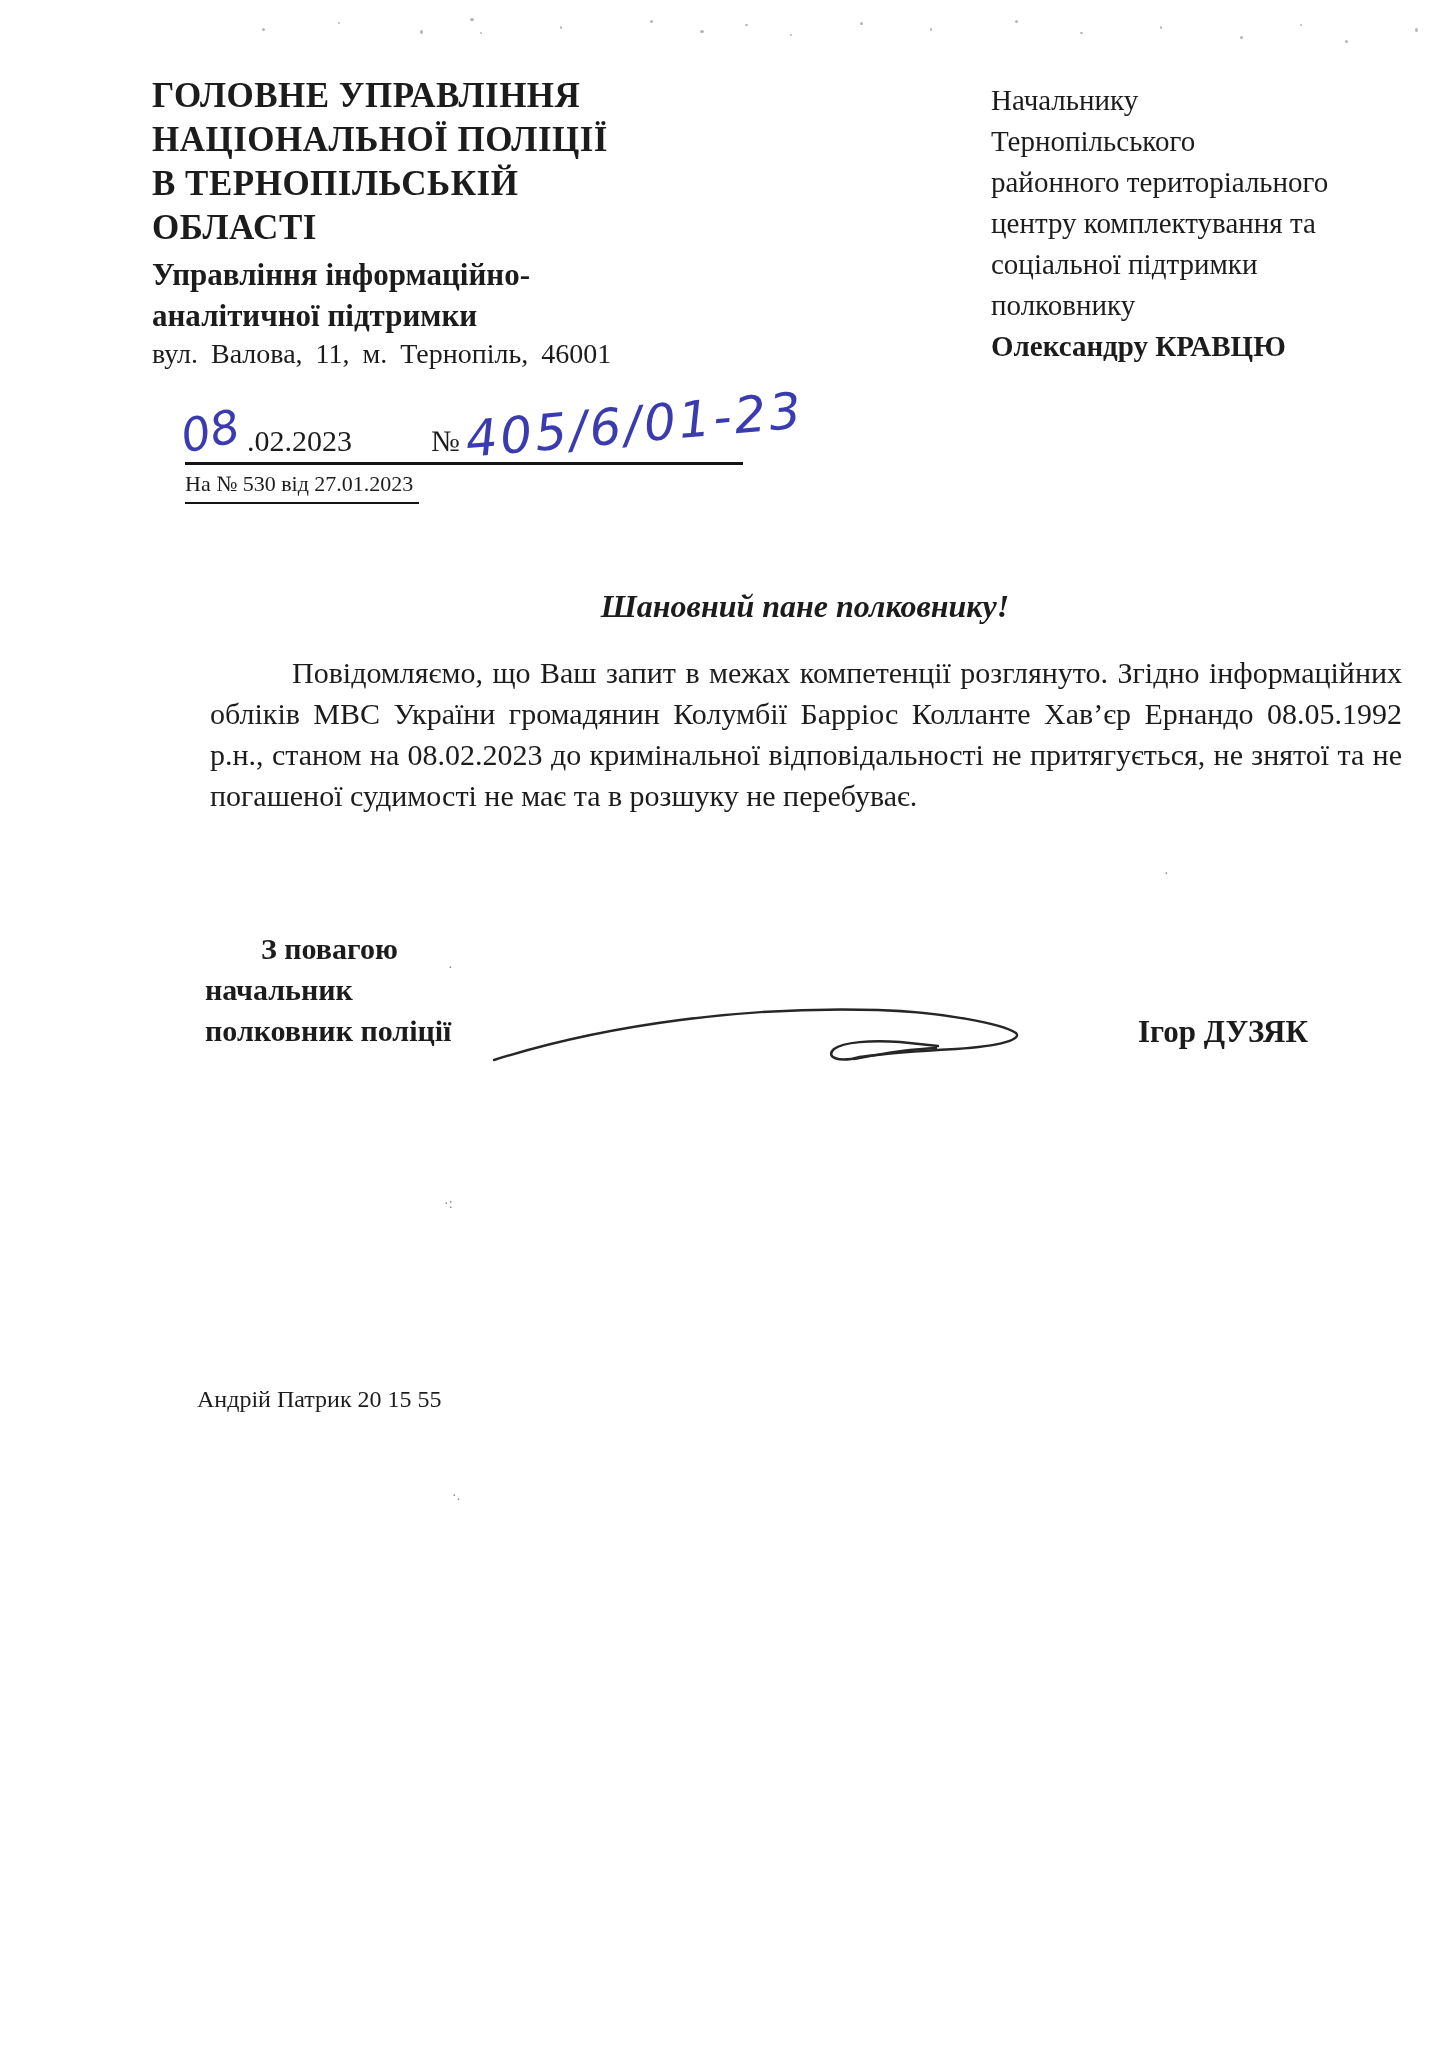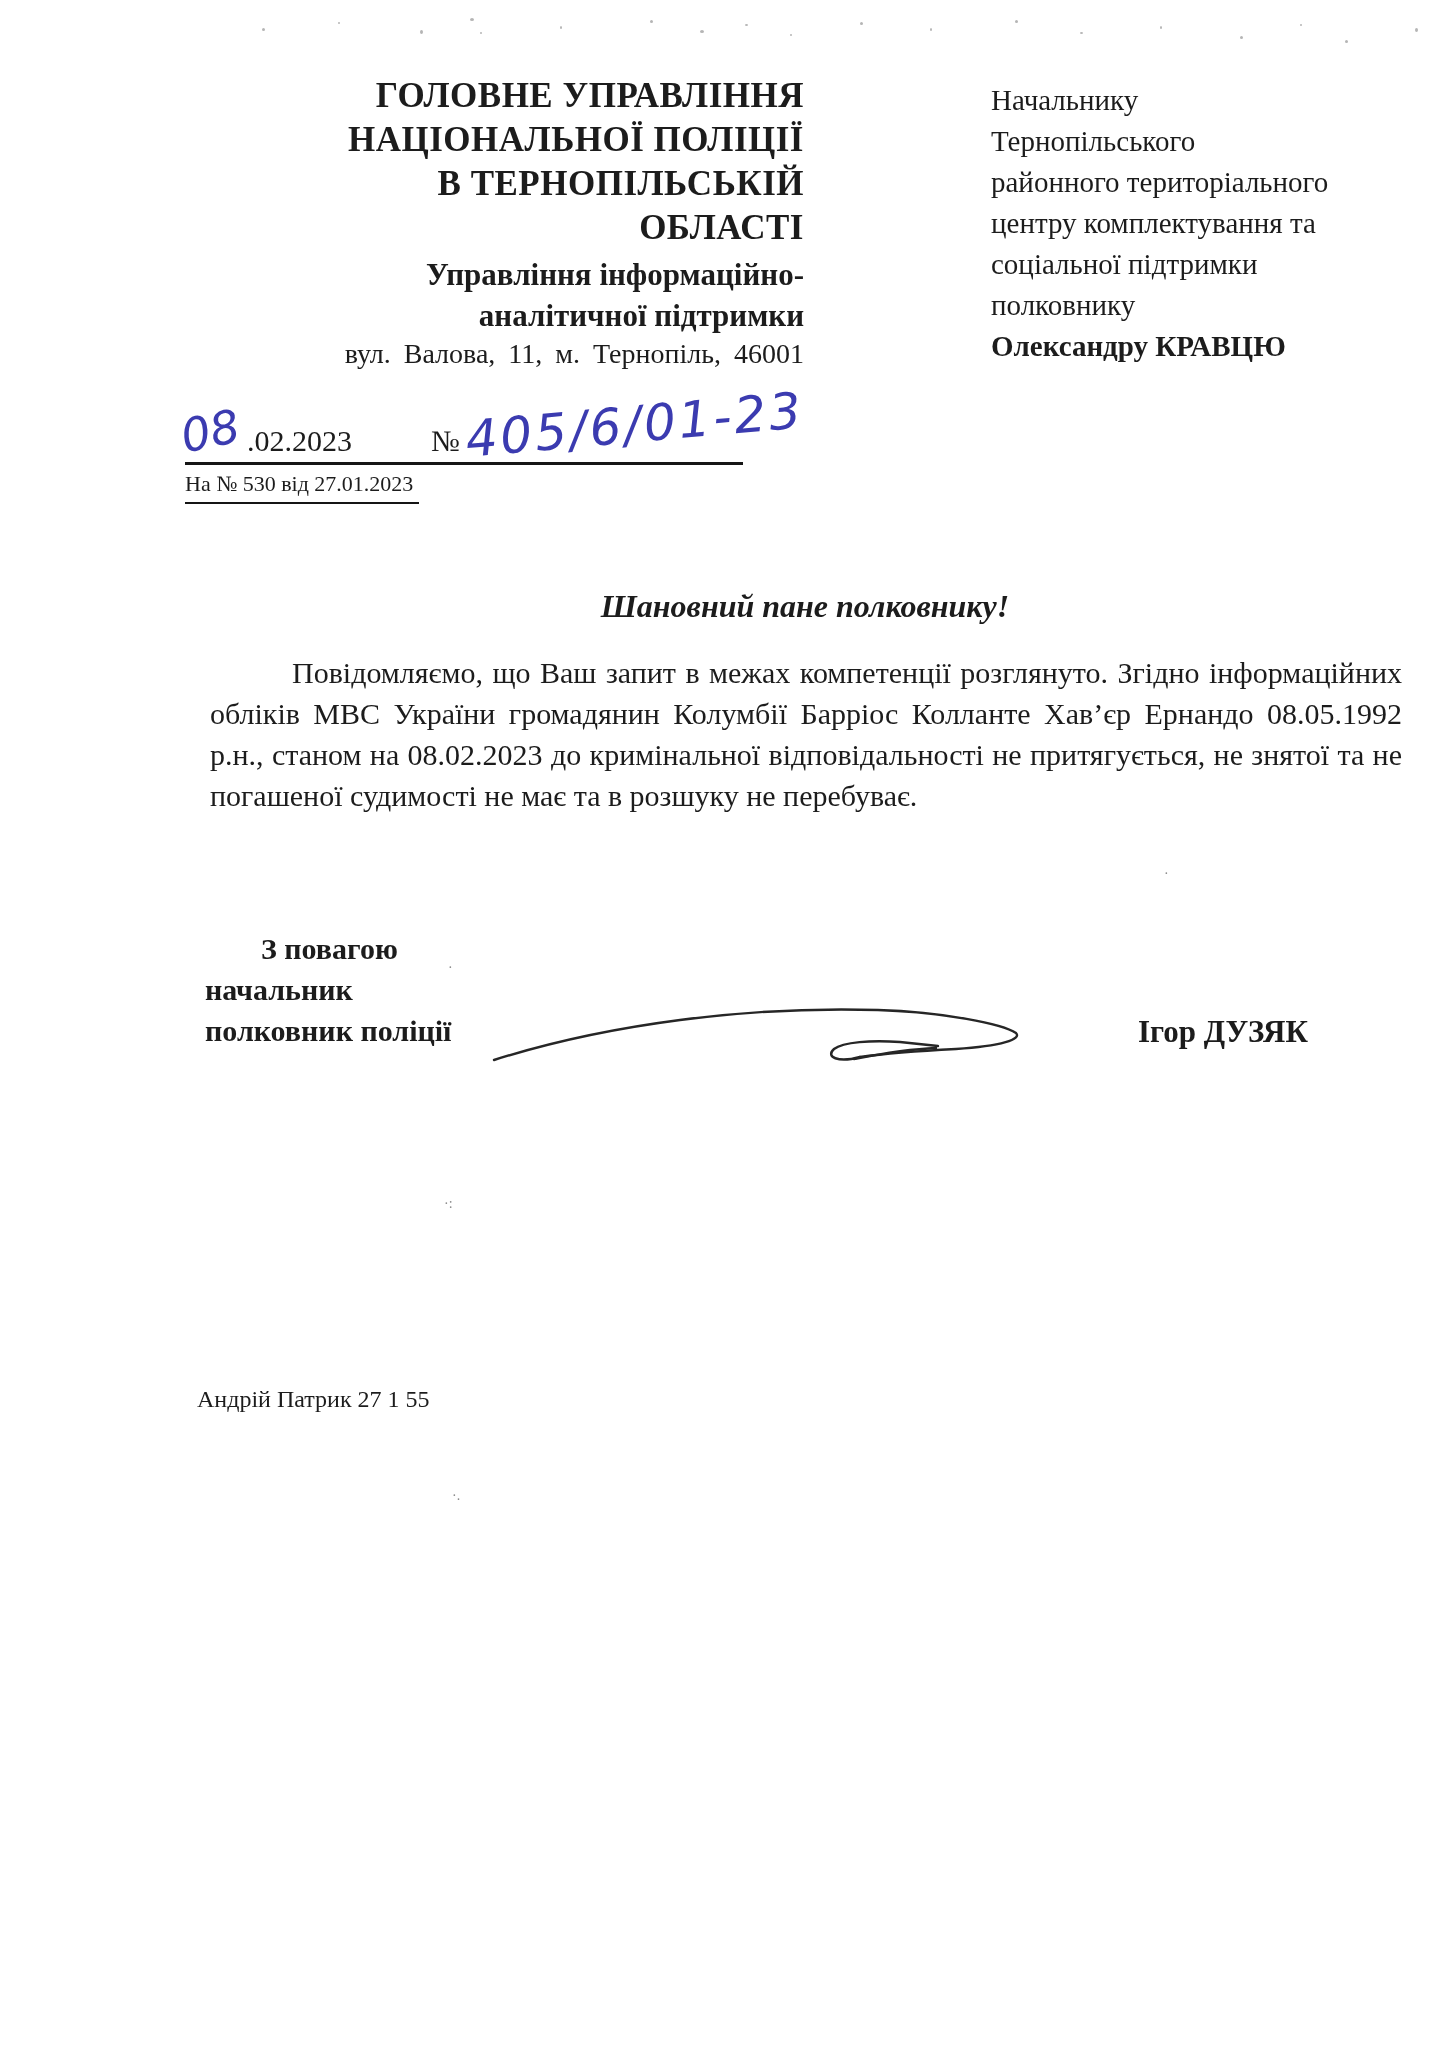--- a/index.html
+++ b/index.html
@@ -9,22 +9,22 @@
     margin:0 auto;
     background:#ffffff;
     font-family:"Liberation Serif", serif;
     color:#1c1c1c;
     overflow:hidden;
   }
   
   .noise-dot{position:absolute;background:rgba(60,60,60,.38);border-radius:50%;}
   
   .letterhead{
-    position:absolute;left:184px;top:74px;width:620px;
-    text-align:right;
+    position:absolute;left:152px;top:74px;width:620px;
+    text-align:left;
   }
   .org-line{display:block;font-weight:bold;font-size:35px;line-height:44px;letter-spacing:.5px;}
   .dept{margin-top:4px;}
   .dept-line{display:block;font-weight:bold;font-size:31px;line-height:41px;}
   .addr-line{display:block;font-size:28px;line-height:35px;word-spacing:6px;}
   .phone-line{display:block;font-size:28px;line-height:35px;}
   
   .date-row{
     position:absolute;left:185px;top:412px;width:558px;height:50px;
     border-bottom:3px solid #151515;
@@ -170,15 +170,15 @@
   <svg class="signature-svg" width="545" height="82" viewBox="0 0 545 82">
     <g fill="none" stroke="#262626" stroke-width="2.4" stroke-linecap="round">
       <path d="M 6 62 C 120 26 260 8 390 12 C 455 14 515 26 528 35 C 534 41 514 48 468 51 C 430 53 394 56 372 59"></path>
       <path d="M 372 59 C 350 65 337 59 346 51 C 355 44 383 42 412 44 L 450 48"></path>
       <path d="M 366 61 C 392 56 422 51 448 50"></path>
     </g>
   </svg>
 
   <div class="signer-name">Ігор ДУЗЯК</div>
 
-  <div class="executor">Андрій Патрик 27 1 55</div>
+  <div class="executor">Андрій Патрик 20 15 55</div>
 
 </div>
 
 </body></html>

